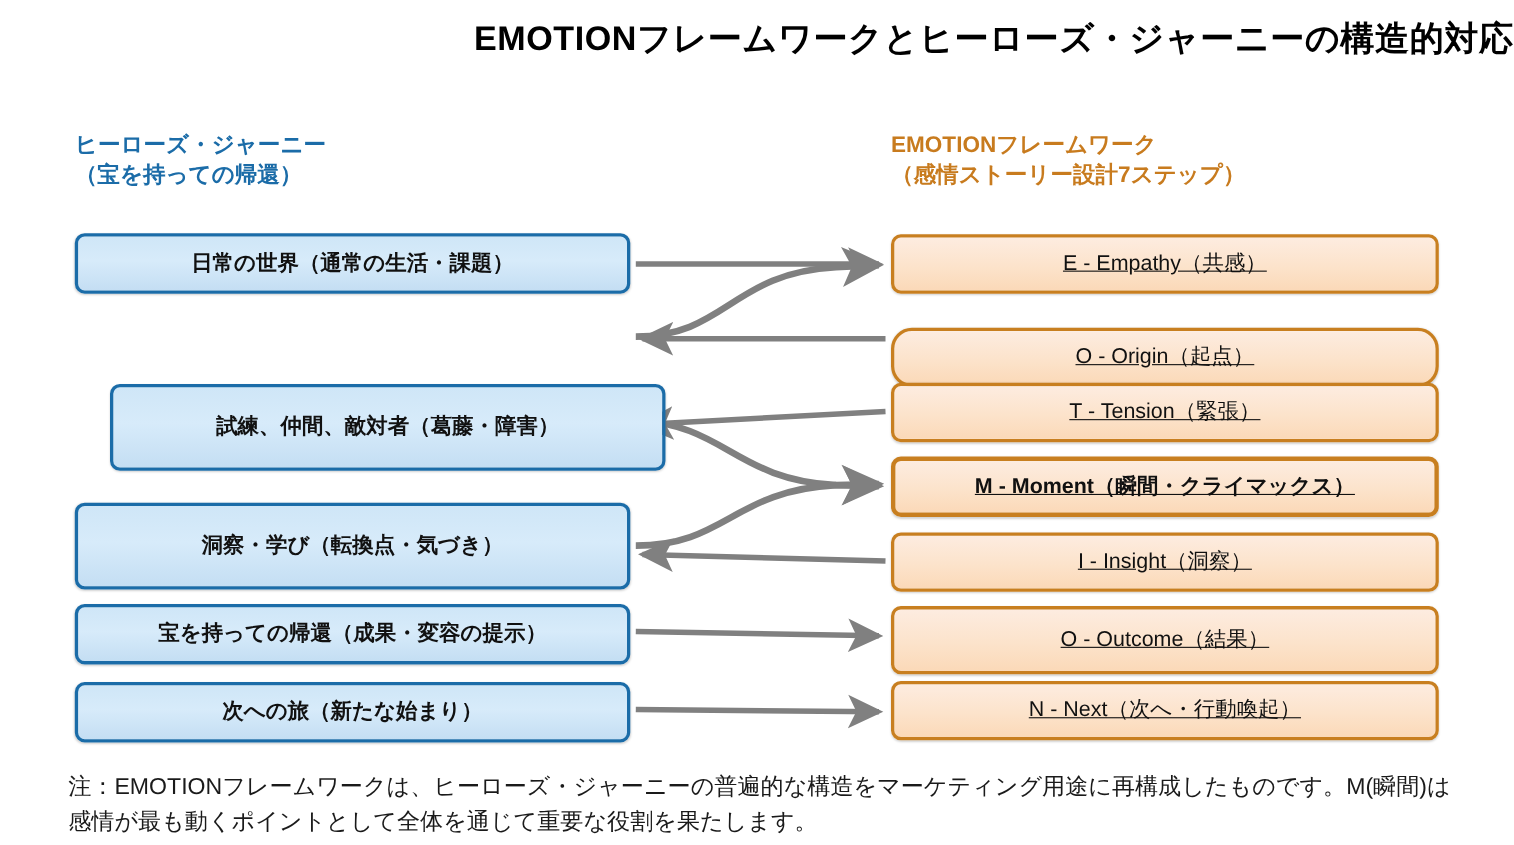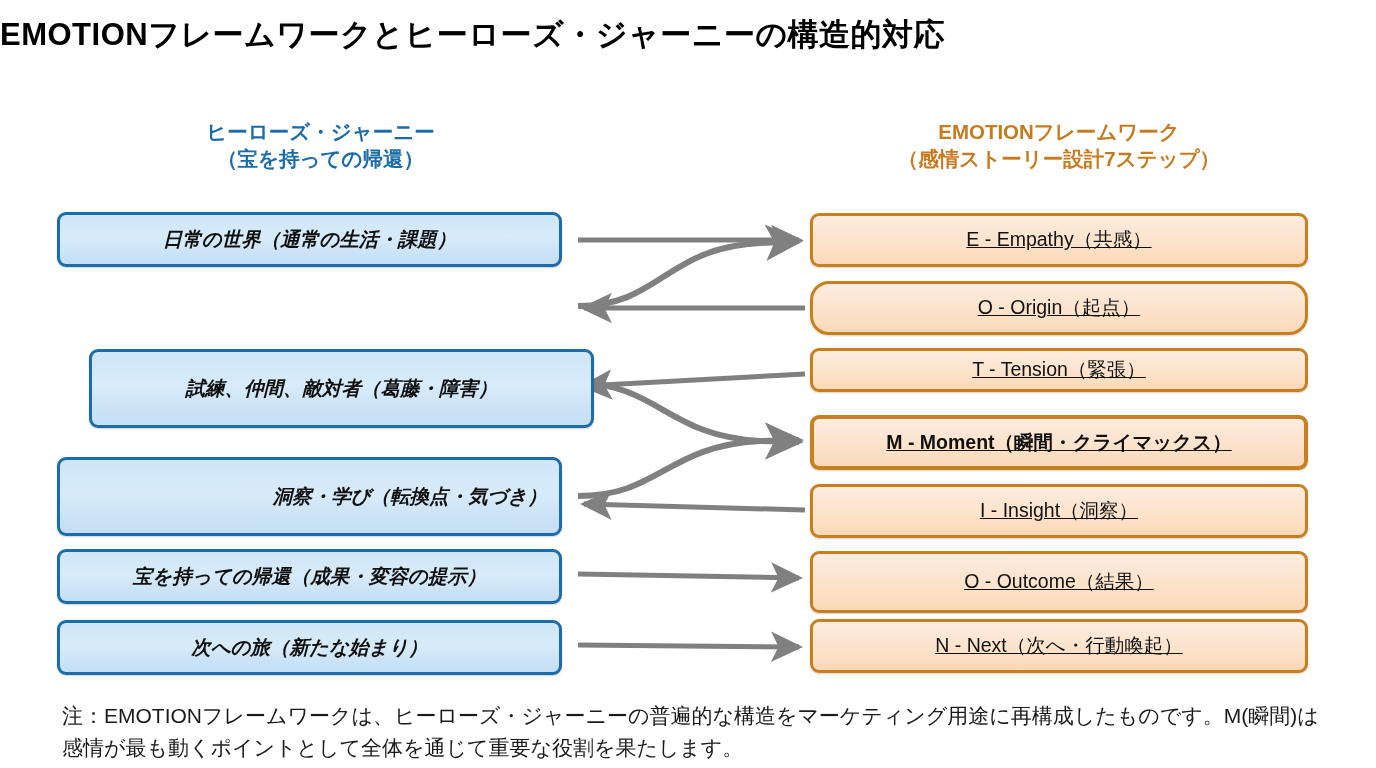--- a/index.html
+++ b/index.html
@@ -22,32 +22,31 @@
     width: 1376px;
     height: 768px;
   }
 
   
   #page-title {
     position: absolute;
     left: 0;
     top: 14px;
     width: 1376px;
-    text-align: left;
+    text-align: right;
     font-size: 31px;
     font-weight: bold;
     letter-spacing: 0.5px;
     color: #000000;
     white-space: nowrap;
   }
 
   
   .col-header {
     position: absolute;
-    text-align: center;
     font-size: 20.5px;
     font-weight: bold;
     line-height: 1.32;
   }
   #header-left {
     left: 68px;
     top: 118px;
     width: 505px;
     color: #1B6CA8;
   }
@@ -68,28 +67,27 @@
     justify-content: center;
     text-align: center;
     border-radius: 9px;
     font-size: 19.5px;
     line-height: 1.2;
     padding: 2px 12px;
     z-index: 3;
   }
 
   .node-left {
-    left: 57px;
+    left: 68px;
     width: 505px;
     border: 3px solid #1B6CA8;
     background: linear-gradient(to bottom, #cfe6f7 0%, #d7ebfa 45%, #c4def3 100%);
     color: #111111;
     font-weight: bold;
     box-shadow: 0 1px 2px rgba(0,0,0,0.18);
-    font-style: italic;
   }
 
   .node-right {
     left: 810px;
     width: 498px;
     border: 3px solid #C87F20;
     background: linear-gradient(to bottom, #fdece0 0%, #fce3cb 55%, #fbd9b8 100%);
     color: #111111;
     font-weight: normal;
     box-shadow: 0 1px 2px rgba(0,0,0,0.18);
@@ -171,37 +169,37 @@
       <path d="M 578,645 L 799,647" marker-end="url(#arrowR)"></path>
     </g>
   </svg>
 
   <div class="node node-left" style="top:212px;height:55px;">
     <span>日常の世界（通常の生活・課題）</span>
   </div>
   <div class="node node-left" style="top:349px;height:79px;margin-left:32px;">
     <span>試練、仲間、敵対者（葛藤・障害）</span>
   </div>
-  <div class="node node-left" style="top:457px;height:79px;justify-content:flex-end;">
+  <div class="node node-left" style="top:457px;height:79px;">
     <span>洞察・学び（転換点・気づき）</span>
   </div>
   <div class="node node-left" style="top:549px;height:55px;">
     <span>宝を持っての帰還（成果・変容の提示）</span>
   </div>
   <div class="node node-left" style="top:620px;height:55px;">
     <span>次への旅（新たな始まり）</span>
   </div>
 
   <div class="node node-right" style="top:213px;height:54px;">
     <span>E - Empathy（共感）</span>
   </div>
-  <div class="node node-right" style="top:281px;height:54px;border-radius:19px;">
+  <div class="node node-right" style="top:298px;height:54px;border-radius:19px;">
     <span>O - Origin（起点）</span>
   </div>
-  <div class="node node-right" style="top:348px;height:44px;">
+  <div class="node node-right" style="top:348px;height:54px;">
     <span>T - Tension（緊張）</span>
   </div>
   <div class="node node-right" style="top:484px;height:54px;">
     <span>I - Insight（洞察）</span>
   </div>
   <div class="node node-right emphasis" style="top:415px;height:55px;">
     <span>M - Moment（瞬間・クライマックス）</span>
   </div>
   <div class="node node-right" style="top:551px;height:62px;">
     <span>O - Outcome（結果）</span>

